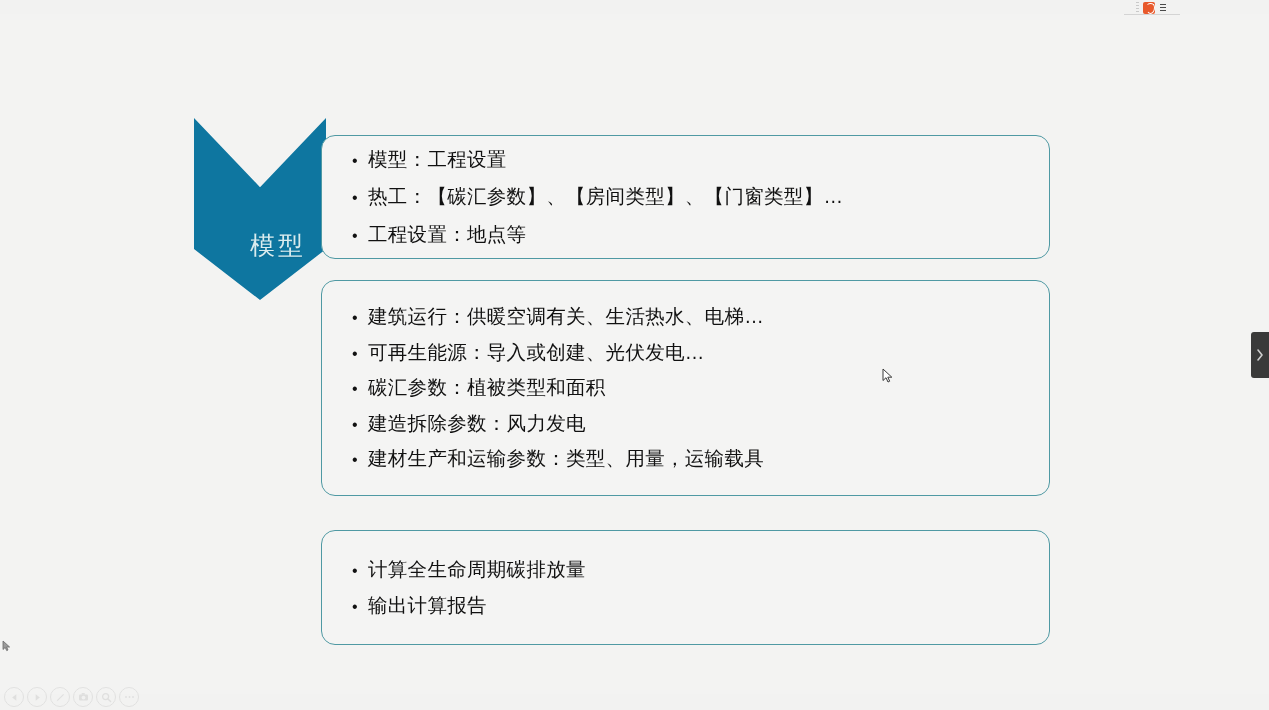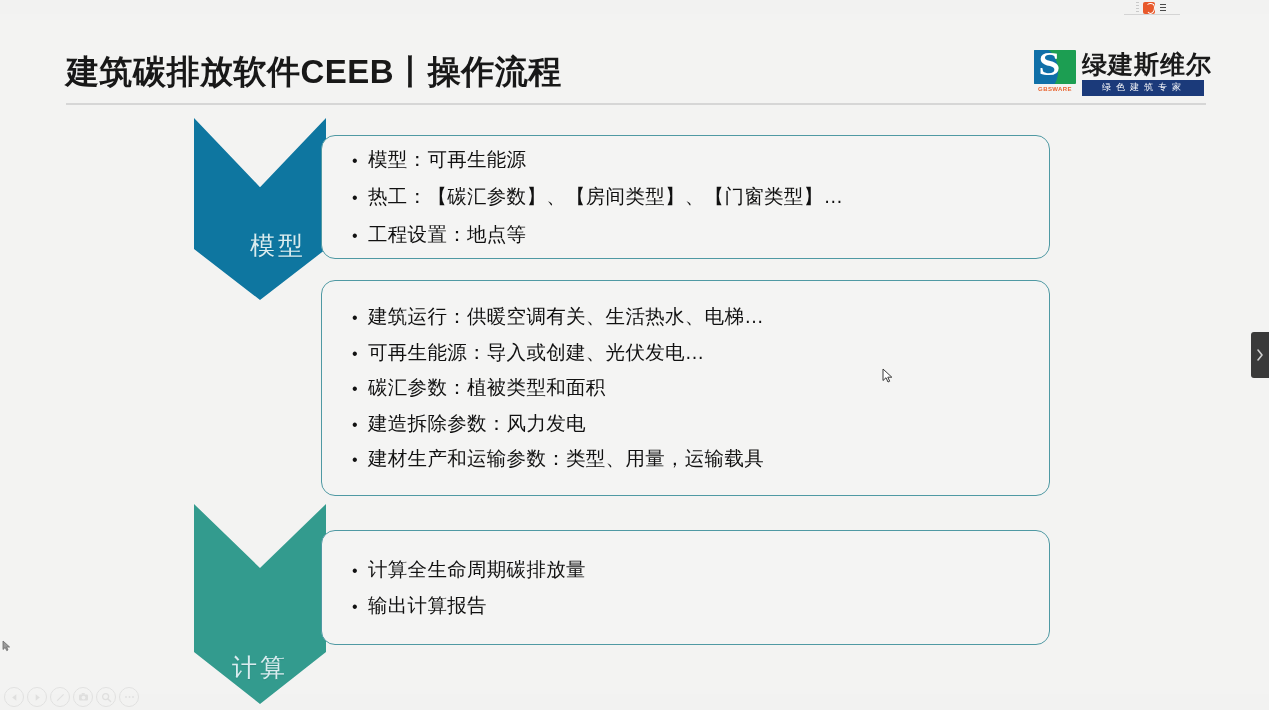--- a/index.html
+++ b/index.html
@@ -299,45 +299,30 @@
   </div>
 
   <div id="drawer-handle">
     <svg width="8" height="12" viewBox="0 0 8 12">
       <path d="M2 1 L6 6 L2 11" stroke="#cfcfcf" stroke-width="1.6" fill="none" stroke-linecap="round" stroke-linejoin="round"></path>
     </svg>
   </div>
 
   <div id="slide">
 
-    <div id="slide-header">
-      <div id="slide-title">建筑碳排放软件CEEB丨操作流程</div>
-      <div id="title-rule"></div>
-
-      <div id="logo">
-        <div id="logo-mark">
-          <div class="sq"></div>
-          <div class="mark-text">GBSWARE</div>
-        </div>
-        <div id="logo-words">
-          <div id="logo-cn">绿建斯维尔</div>
-          <div id="logo-sub">绿色建筑专家</div>
-        </div>
-      </div>
-    </div>
 
     <div id="flow">
 
       <div class="chevron chev-1">
         <span class="chev-label">模型</span>
       </div>
       <div class="panel panel-1">
         <div class="bullet">
           <span class="dot">•</span>
-          <span class="txt">模型：可再生能源</span>
+          <span class="txt">模型：工程设置</span>
         </div>
         <div class="bullet">
           <span class="dot">•</span>
           <span class="txt">热工：【碳汇参数】、【房间类型】、【门窗类型】…</span>
         </div>
         <div class="bullet">
           <span class="dot">•</span>
           <span class="txt">工程设置：地点等</span>
         </div>
       </div>
@@ -358,23 +343,20 @@
         <div class="bullet">
           <span class="dot">•</span>
           <span class="txt">建造拆除参数：风力发电</span>
         </div>
         <div class="bullet">
           <span class="dot">•</span>
           <span class="txt">建材生产和运输参数：类型、用量，运输载具</span>
         </div>
       </div>
 
-      <div class="chevron chev-3">
-        <span class="chev-label">计算</span>
-      </div>
       <div class="panel panel-3">
         <div class="bullet">
           <span class="dot">•</span>
           <span class="txt">计算全生命周期碳排放量</span>
         </div>
         <div class="bullet">
           <span class="dot">•</span>
           <span class="txt">输出计算报告</span>
         </div>
       </div>

